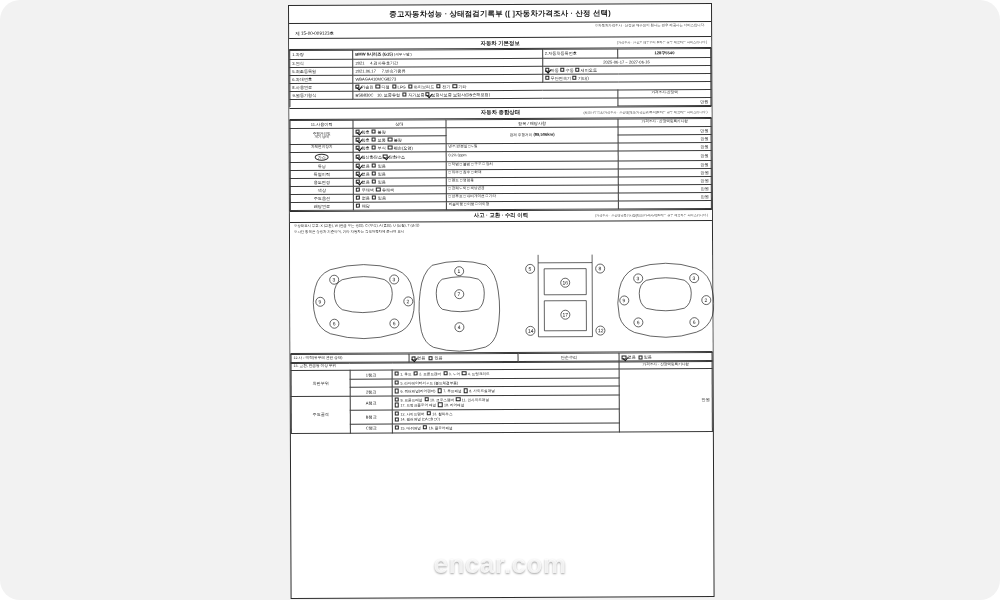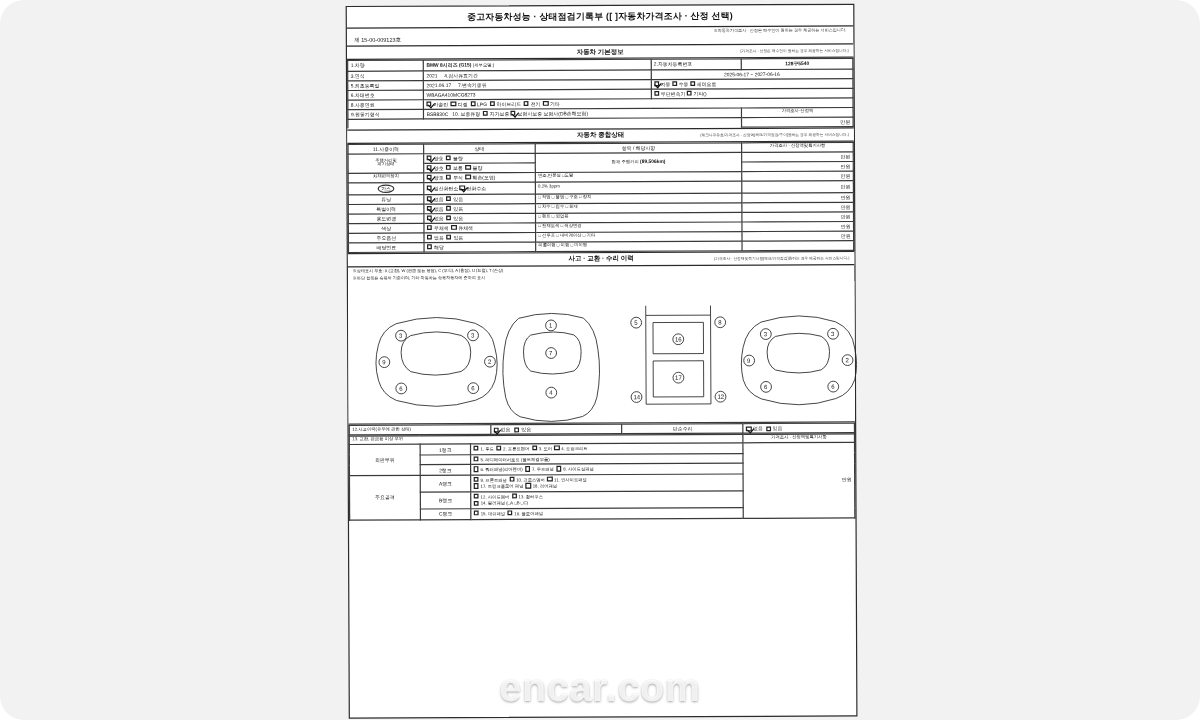--- a/index.html
+++ b/index.html
@@ -36,22 +36,22 @@
   .nb{border:none;}
   .cb{display:inline-block;width:4.2px;height:4.2px;border:.6px solid #222;margin-right:1.5px;vertical-align:-0.4px;position:relative;background:#fff;}
   .cb.on:after{content:"";position:absolute;left:0.6px;top:-0.6px;width:2.6px;height:4.2px;border:solid #111;border-width:0 .8px .8px 0;transform:rotate(42deg);}
   .cell-c{text-align:center;}
   .cell-r{text-align:right;}
   .ellipse{
     border:.7px solid #333;border-radius:50%;padding:0 2px;display:inline-block;
   }
   .diagram{height:118px;border-bottom:.6px solid #3a3a3a;position:relative;background:#fff;}
   .watermark{
-    position:absolute;left:50%;bottom:8px;transform:translateX(-50%);
-    font-size:33px;font-weight:bold;color:rgba(255,255,255,.82);
+    position:absolute;left:50%;bottom:20px;transform:translateX(-50%);
+    font-size:26px;font-weight:bold;color:rgba(255,255,255,.82);
     text-shadow:0 1px 2px rgba(0,0,0,.35);letter-spacing:.5px;pointer-events:none;
   }
   .smallnote{font-size:3.4px;padding:1.5px 4px;line-height:1.35;}
   .dgwrap{position:absolute;inset:0;}
   svg{display:block;}
 </style>
 </head>
 <body>
 
 <div id="page">

